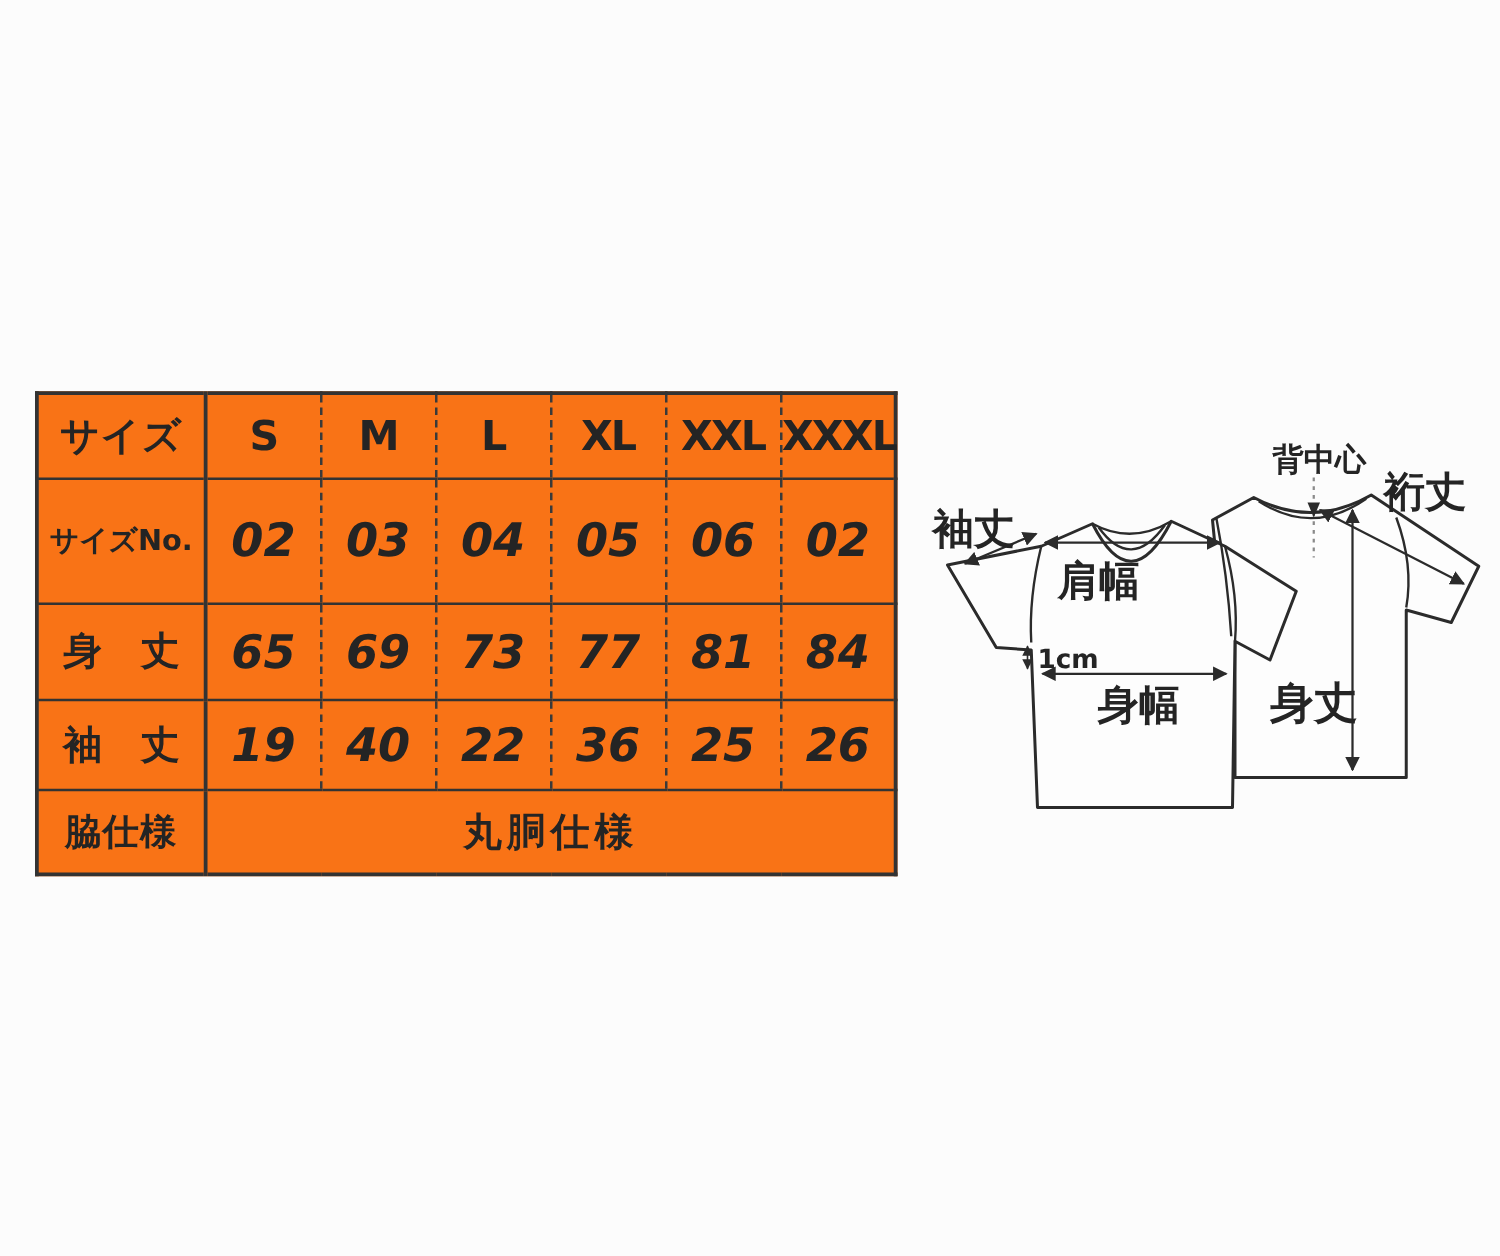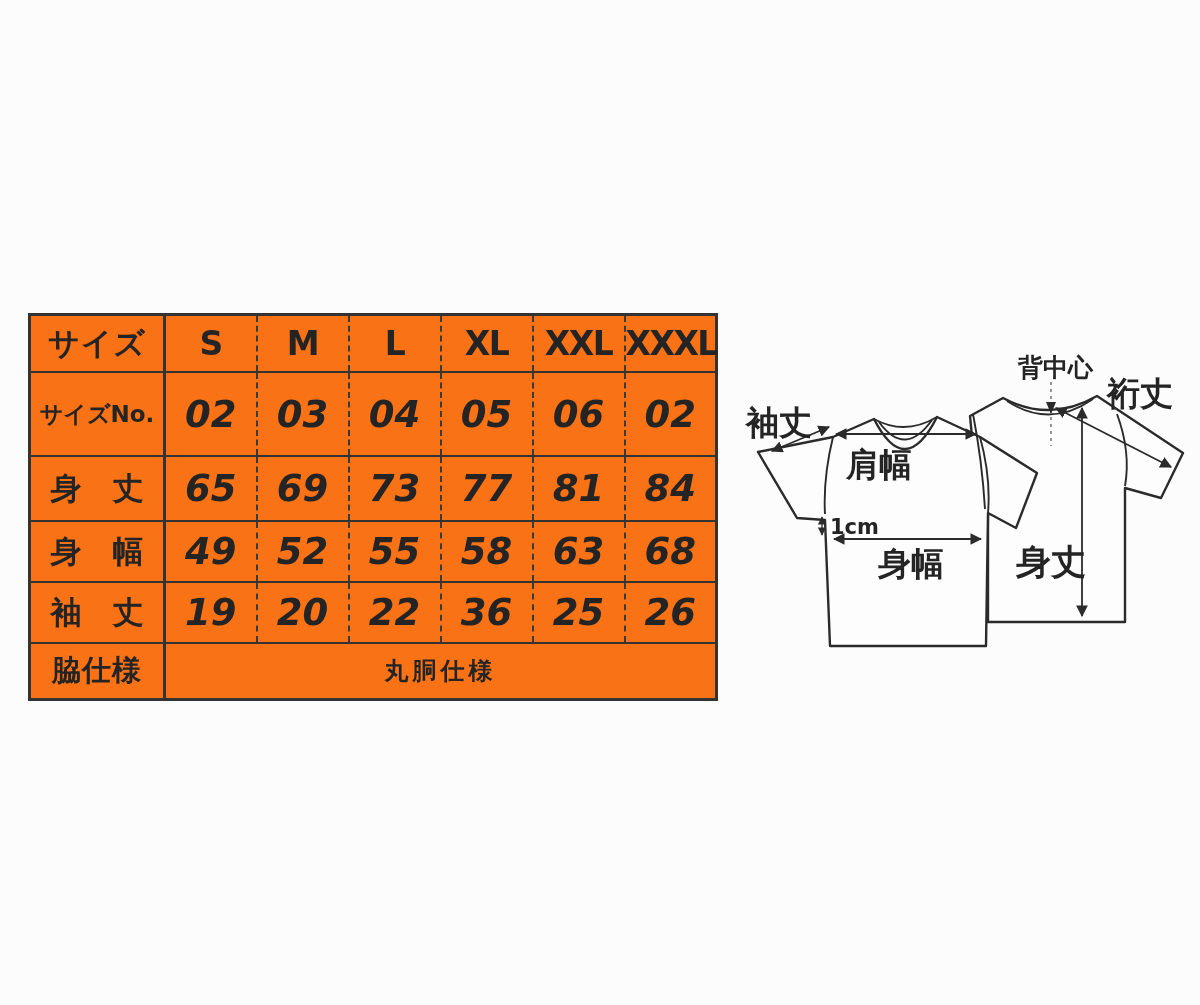--- a/index.html
+++ b/index.html
@@ -43,21 +43,21 @@
 
   th.row-label, td.row-label { border-right: 3px solid #333; }
   td.val, th.size-h { border-left: 2px dashed #3a3a3a; }
 
   th.corner   { font-size: 30px; letter-spacing: 1px; }
   th.size-h   { font-size: 33px; letter-spacing: -1.5px; }
   th.row-label{ font-size: 31px; }
   th.sizeno-label { font-size: 23px; }
   td.val      { font-size: 37px; font-style: italic; }
   th.ftr-label{ font-size: 29px; letter-spacing: 1px; }
-  td.ftr-val  { font-size: 24px; letter-spacing: 4px; }
+  td.ftr-val  { font-size: 31px; letter-spacing: 4px; }
 
   
   svg.tee-diagram {
     position: absolute;
     left: 730px; top: 330px;
     width: 470px; height: 340px;
   }
   svg .outline { fill: #fdfdfd; stroke: #2b2b2b; stroke-width: 2.4; stroke-linejoin: round; }
   svg .seam    { fill: none; stroke: #2b2b2b; stroke-width: 1.9; }
   svg .measure { fill: none; stroke: #2b2b2b; stroke-width: 1.8; }
@@ -105,32 +105,23 @@
     <tr style="height:59px">
       <th class="row-label">身　丈</th>
       <td class="val">65</td>
       <td class="val">69</td>
       <td class="val">73</td>
       <td class="val">77</td>
       <td class="val">81</td>
       <td class="val">84</td>
     </tr>
     <tr style="height:55px">
-      <th class="row-label">身　幅</th>
-      <td class="val">49</td>
-      <td class="val">52</td>
-      <td class="val">55</td>
-      <td class="val">58</td>
-      <td class="val">63</td>
-      <td class="val">68</td>
-    </tr>
-    <tr style="height:55px">
       <th class="row-label">袖　丈</th>
       <td class="val">19</td>
-      <td class="val">20</td>
+      <td class="val">40</td>
       <td class="val">22</td>
       <td class="val">36</td>
       <td class="val">25</td>
       <td class="val">26</td>
     </tr>
     <tr class="ftr" style="height:51px">
       <th class="row-label ftr-label">脇仕様</th>
       <td class="ftr-val" colspan="6">丸胴仕様</td>
     </tr>
   </tbody>

